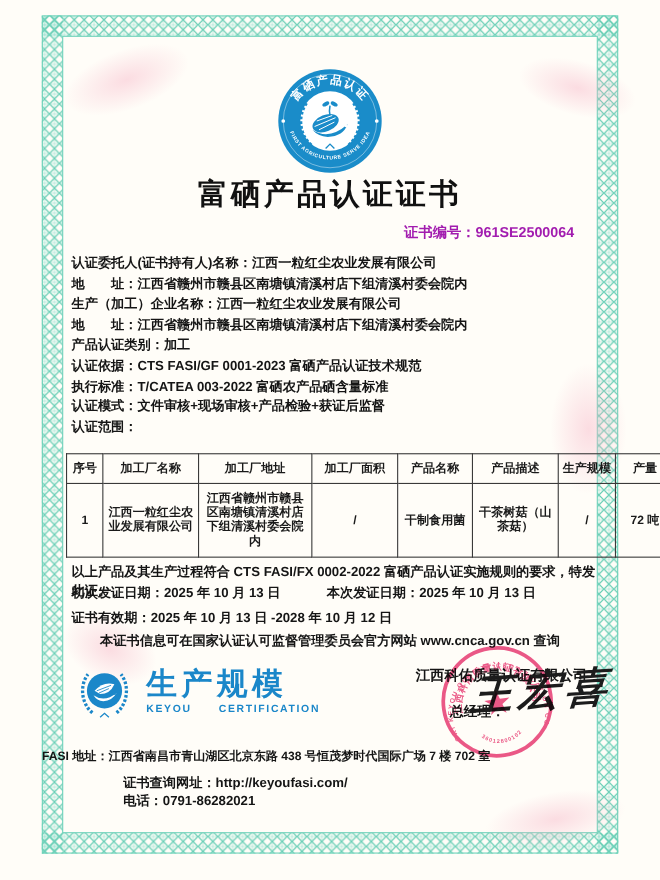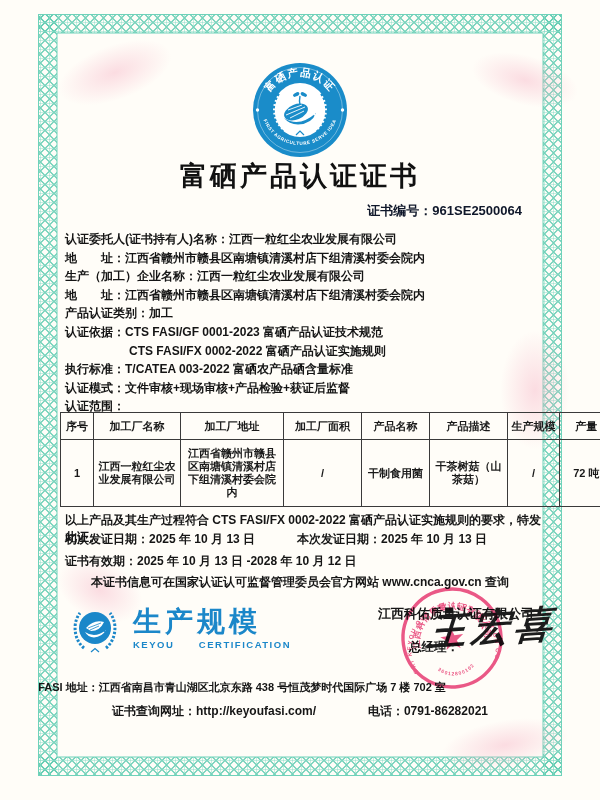--- a/index.html
+++ b/index.html
@@ -13,21 +13,21 @@
   .abs{position:absolute;}
   
   .frame{left:0;top:0;width:600px;height:800px;pointer-events:none;}
   
   .wm{position:absolute;border-radius:50%;
       background:radial-gradient(ellipse at center, rgba(246,180,198,.45), rgba(246,180,198,0) 70%);}
   
   .seal-top{left:252px;top:62px;width:96px;height:96px;}
   .title{left:0;top:158px;width:600px;text-align:center;
          font-size:27px;font-weight:700;letter-spacing:3px;color:#111;}
-  .certno{top:202px;right:78px;font-size:13px;font-weight:700;color:#0f172a;}
+  .certno{top:202px;right:78px;font-size:13px;font-weight:700;color:#a21caf;}
   
   .fields{left:65px;top:230px;width:474px;}
   .frow{line-height:18.6px;font-size:12px;font-weight:700;white-space:nowrap;}
   .frow .flabel{font-weight:700;}
   .frow.cont{padding-left:64px;}
   
   table.scope{left:60px;top:412px;width:554px;position:absolute;border-collapse:collapse;
               font-size:11px;font-weight:700;color:#1a1a1a;table-layout:fixed;}
   table.scope th,table.scope td{border:1px solid #3a3a3a;text-align:center;vertical-align:middle;
               padding:1px 2px;line-height:13px;}
@@ -47,21 +47,21 @@
             font-size:9.5px;font-weight:700;color:#1b87c9;letter-spacing:1.5px;}
   .issuer{left:378px;top:605px;font-size:13px;font-weight:700;}
   .role{left:409px;top:639px;font-size:12.5px;font-weight:700;}
   .sig{left:428px;top:603px;font-size:38px;font-weight:700;font-style:italic;
        color:#1c1c1c;letter-spacing:5px;transform:rotate(-4deg) skewX(-8deg);
        font-family:"DejaVu Serif","Liberation Serif",serif;}
   .stamp{left:399px;top:585px;width:106px;height:106px;transform:rotate(-8deg);
          opacity:.9;mix-blend-mode:multiply;}
   .fasi{left:0;top:680px;width:484px;text-align:center;font-size:11px;font-weight:700;}
   .qline{left:112px;top:703px;width:376px;display:flex;justify-content:space-between;
-         font-size:12px;font-weight:700;}
+         font-size:12px;font-weight:700;flex-direction:column;}
 </style>
 </head>
 <body>
 
 <svg class="abs frame" width="600" height="800" viewBox="0 0 600 800">
   <defs>
     <pattern id="net" width="9" height="9" patternUnits="userSpaceOnUse">
       <path d="M0,4.5 L4.5,0 L9,4.5 L4.5,9 Z" fill="none" stroke="#5fcbb1" stroke-width="1.1"></path>
       <path d="M0,4.5 H9 M4.5,0 V9" fill="none" stroke="#8adcc8" stroke-width="0.5"></path>
     </pattern>
@@ -115,21 +115,20 @@
   <span>证书编号：</span><span>961SE2500064</span>
 </div>
 
 <div class="abs fields">
   <div class="frow"><span class="flabel">认证委托人(证书持有人)名称：</span><span class="fvalue">江西一粒红尘农业发展有限公司</span></div>
   <div class="frow"><span class="flabel">地　　址：</span><span class="fvalue">江西省赣州市赣县区南塘镇清溪村店下组清溪村委会院内</span></div>
   <div class="frow"><span class="flabel">生产（加工）企业名称：</span><span class="fvalue">江西一粒红尘农业发展有限公司</span></div>
   <div class="frow"><span class="flabel">地　　址：</span><span class="fvalue">江西省赣州市赣县区南塘镇清溪村店下组清溪村委会院内</span></div>
   <div class="frow"><span class="flabel">产品认证类别：</span><span class="fvalue">加工</span></div>
   <div class="frow"><span class="flabel">认证依据：</span><span class="fvalue">CTS FASI/GF 0001-2023 富硒产品认证技术规范</span></div>
-  <div class="frow cont"><span class="fvalue">CTS FASI/FX 0002-2022 富硒产品认证实施规则</span></div>
   <div class="frow"><span class="flabel">执行标准：</span><span class="fvalue">T/CATEA 003-2022 富硒农产品硒含量标准</span></div>
   <div class="frow"><span class="flabel">认证模式：</span><span class="fvalue">文件审核+现场审核+产品检验+获证后监督</span></div>
   <div class="frow"><span class="flabel">认证范围：</span></div>
 </div>
 
 <table class="scope">
   <colgroup>
     <col style="width:6%">
       <col style="width:15.7%">
       <col style="width:18.6%">

